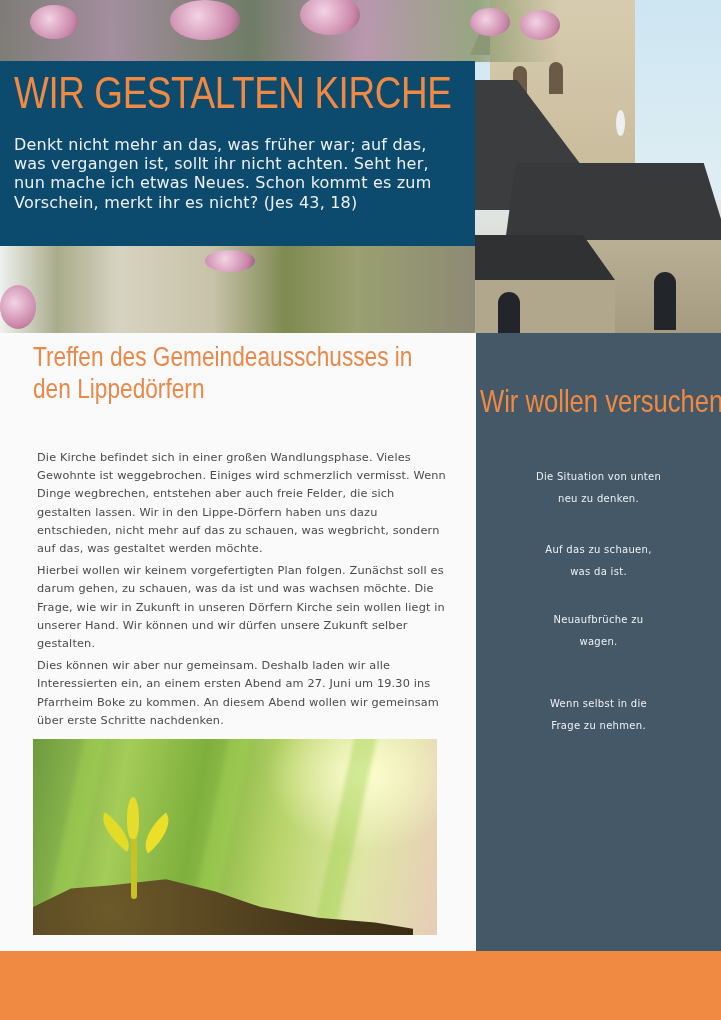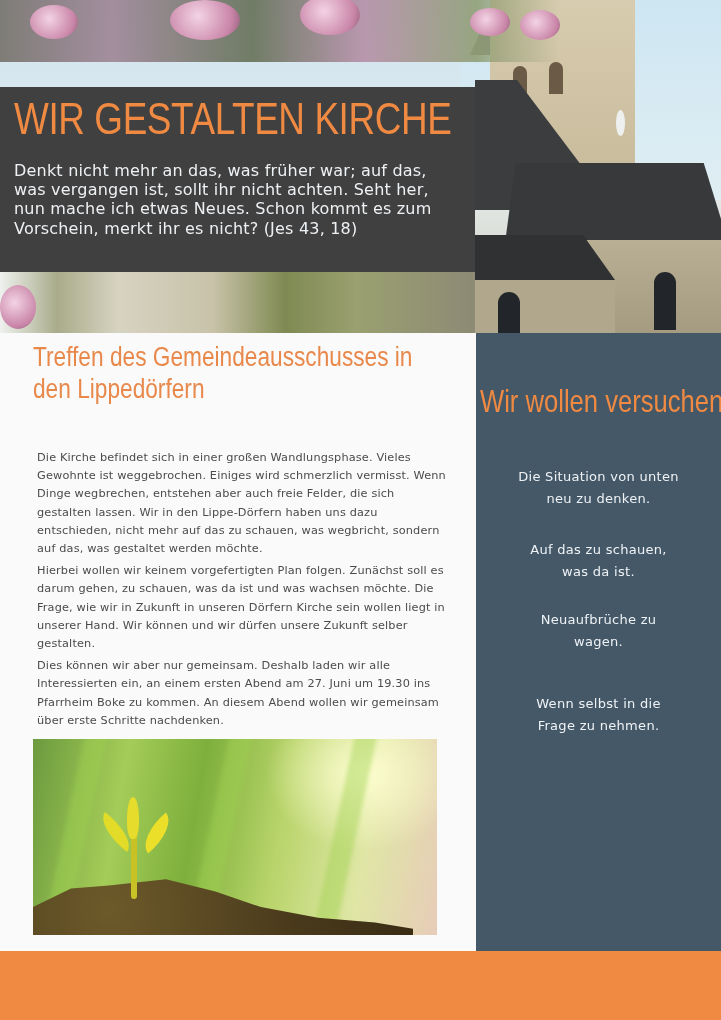--- a/index.html
+++ b/index.html
@@ -37,22 +37,21 @@
     .hero .trees-left { position: absolute; left: 0; top: 245px; width: 475px; height: 88px;
       background: linear-gradient(90deg, #eef1ee 0%, #a9ac8a 12%, #d7d3c1 25%, #c7c2a8 45%, #7f8a52 60%, #9aa070 75%, #8d8a75 100%); }
     .hero .blossom { position: absolute; border-radius: 50%;
       background: radial-gradient(circle at 40% 40%, #f3d3e4, #c985a8 70%, #8a5a72); }
     .hero .branches { position: absolute; left: 0; top: 0; width: 560px; height: 62px;
       background: linear-gradient(90deg, #6f6a62 0%, #9b7f90 20%, #5e6a4e 45%, #b48aa3 65%, #8c9a6e 85%, transparent 100%); opacity: .85; }
 
     
     .title-box {
       position: absolute; left: 0; top: 61px; width: 475px; height: 185px;
-      background: #404040;
-      margin-top: 26px;
+      background: #0c4a6e;
     }
     .title-box h1 {
       position: absolute; left: 14px; top: 4px;
       font-family: "Liberation Sans", sans-serif; font-weight: 400;
       font-size: 45px; letter-spacing: -0.5px; color: #f08a42;
       transform: scaleX(0.82); transform-origin: left center; white-space: nowrap;
       line-height: 56px;
     }
     .title-box p {
       position: absolute; left: 14px; top: 74px; width: 440px;
@@ -106,21 +105,21 @@
       background: #455868;
     }
     .sidebar h3 {
       position: absolute; left: 4px; top: 48px; width: 290px;
       font-family: "Liberation Sans", sans-serif; font-weight: 400;
       font-size: 32px; line-height: 40px; color: #f08a42; white-space: nowrap;
       transform: scaleX(0.80); transform-origin: left top;
     }
     .sidebar .goal {
       position: absolute; left: 0; width: 245px; text-align: center;
-      font-family: "DejaVu Sans", sans-serif; font-size: 13px; line-height: 22px;
+      font-family: "DejaVu Sans", sans-serif; font-size: 10px; line-height: 22px;
       color: #eef2f5; letter-spacing: 0.3px;
     }
 
     
     .footer {
       position: absolute; left: 0; top: 951px; width: 721px; height: 69px;
       background: #f08a42;
     }
   </style>
 </head>

